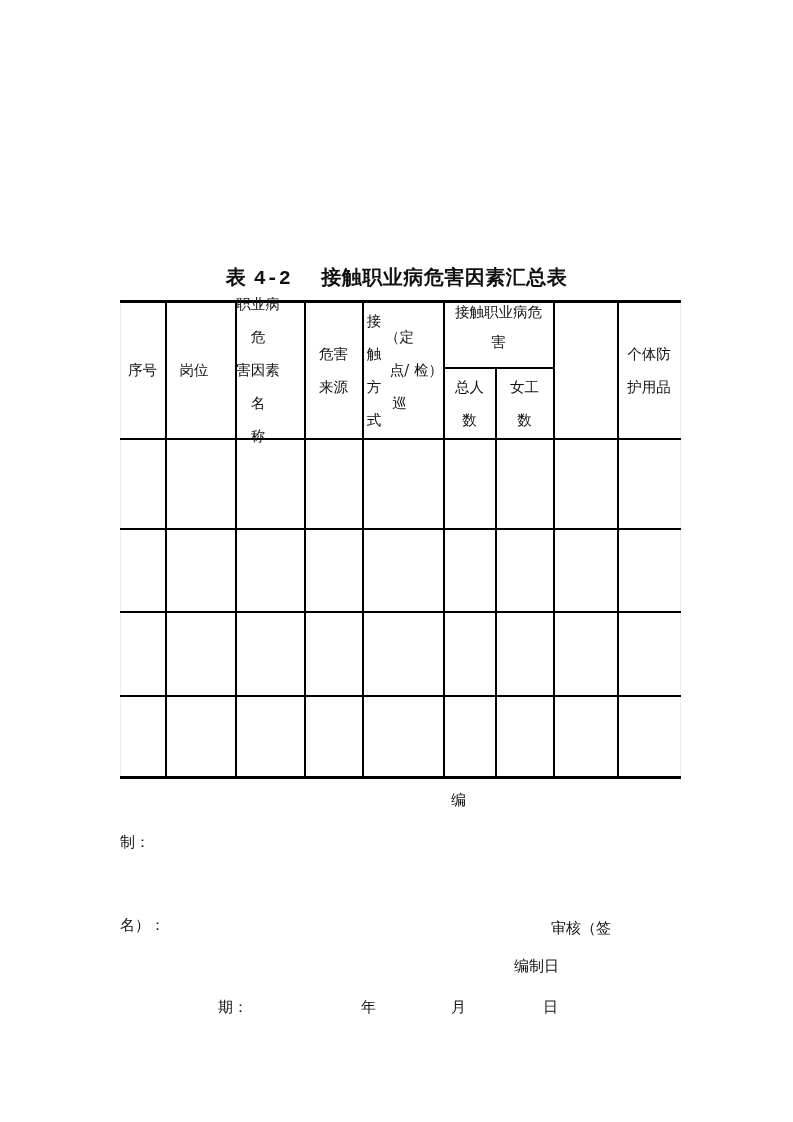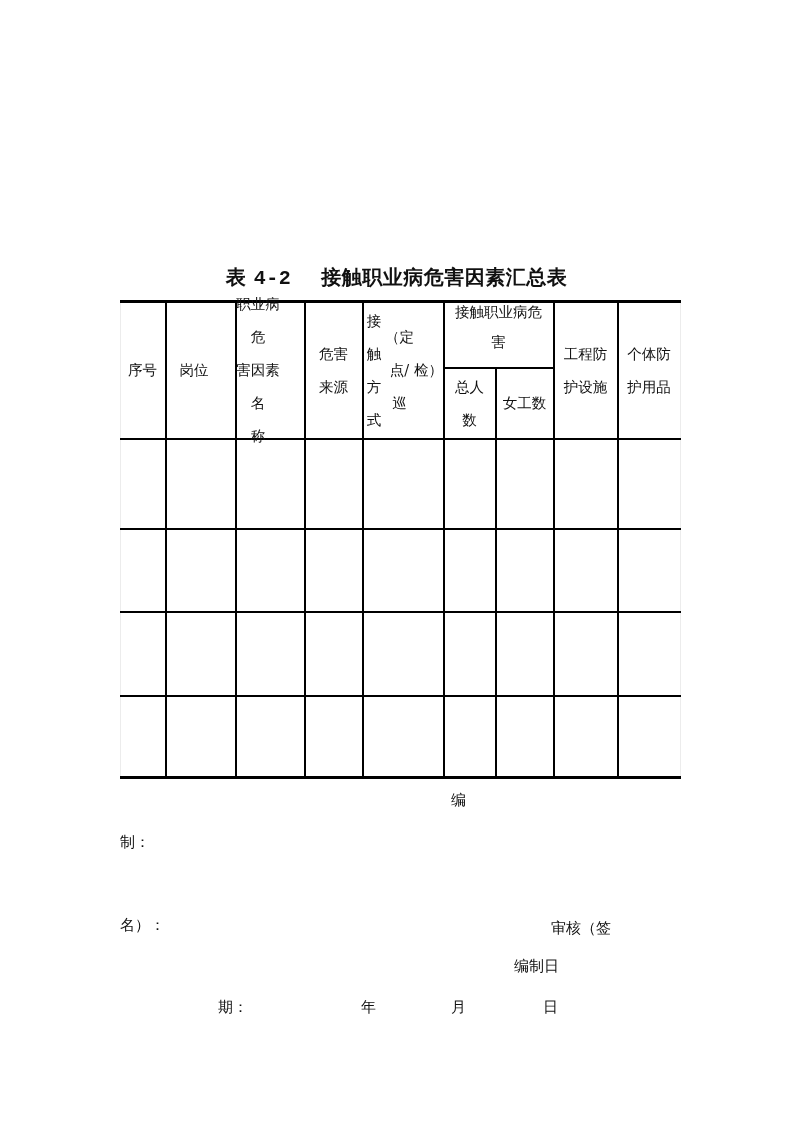--- a/index.html
+++ b/index.html
@@ -70,27 +70,23 @@
     <div>检）</div>
   </div>
   <div class="cell" style="left:324px;top:3px;width:109px;height:48px;flex-direction:column;line-height:30px">
     <div>接触职业病危</div>
     <div>害</div>
   </div>
   <div class="cell" style="left:324px;top:69px;width:51px;height:69px;flex-direction:column">
     <div>总人</div>
     <div>数</div>
   </div>
-  <div class="cell" style="left:376px;top:69px;width:57px;height:69px;">
+  <div class="cell" style="left:376px;top:69px;width:57px;height:69px;flex-direction:column">
     <div>女工</div>
     <div>数</div>
-  </div>
-  <div class="cell" style="left:434px;top:3px;width:63px;height:135px;flex-direction:column">
-    <div>工程防</div>
-    <div>护设施</div>
   </div>
   <div class="cell" style="left:498px;top:3px;width:62px;height:135px;flex-direction:column">
     <div>个体防</div>
     <div>护用品</div>
   </div>
 
   <div class="cell" style="left:0;top:140px;width:561px;height:88px"></div>
   <div class="cell" style="left:0;top:230px;width:561px;height:81px"></div>
   <div class="cell" style="left:0;top:313px;width:561px;height:82px"></div>
   <div class="cell" style="left:0;top:397px;width:561px;height:79px"></div>

